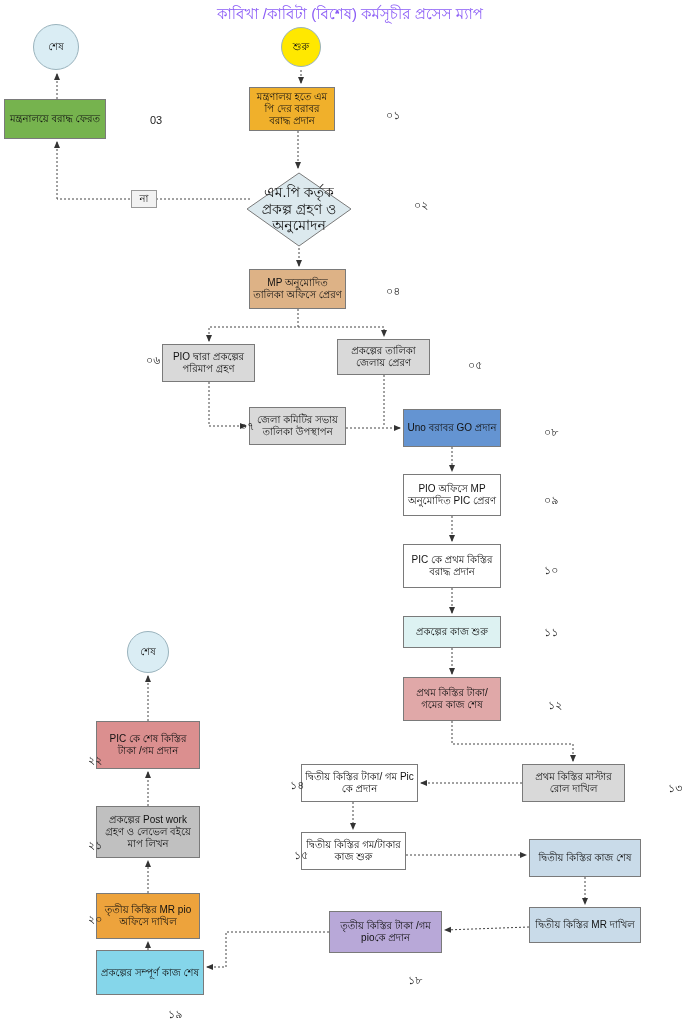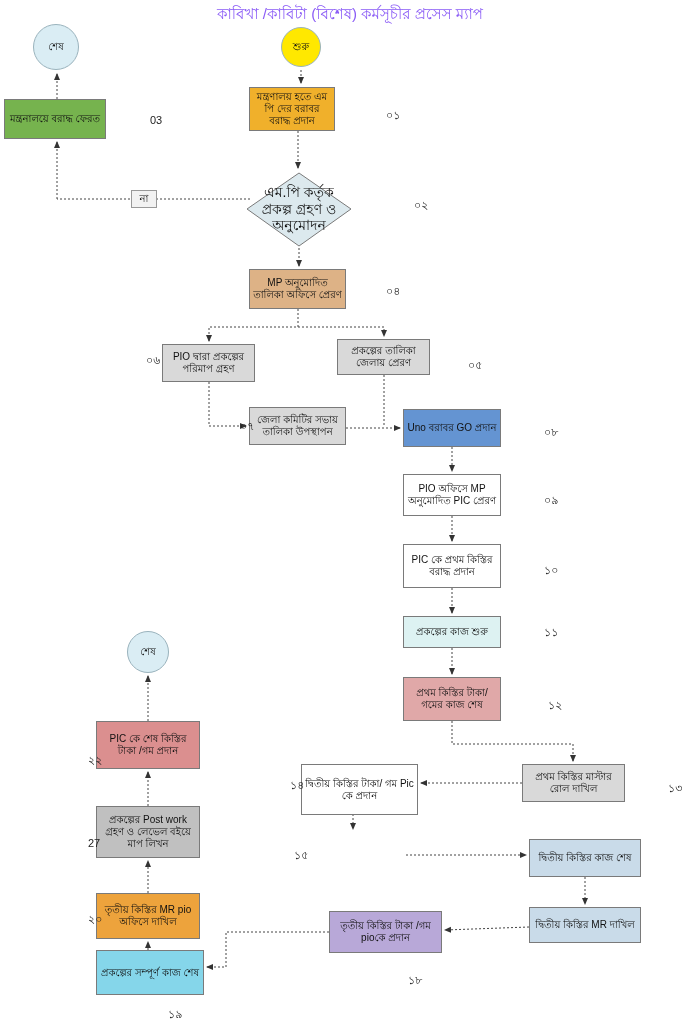--- a/index.html
+++ b/index.html
@@ -71,21 +71,22 @@
   <div class="node" style="left: 249px; top: 269px; width: 97px; height: 40px; background-color: rgb(221, 178, 134);">MP অনুমোদিত তালিকা অফিসে প্রেরণ</div>
   <div class="node" style="left: 337px; top: 339px; width: 93px; height: 36px; background-color: rgb(217, 217, 217);">প্রকল্পের  তালিকা জেলায় প্রেরণ</div>
   <div class="node" style="left: 162px; top: 344px; width: 93px; height: 38px; background-color: rgb(217, 217, 217);">PIO দ্বারা প্রকল্পের পরিমাপ গ্রহণ</div>
   <div class="node" style="left: 249px; top: 407px; width: 97px; height: 38px; background-color: rgb(217, 217, 217);">জেলা কমিটির সভায় তালিকা উপস্থাপন</div>
   <div class="node" style="left: 403px; top: 474px; width: 98px; height: 42px; background-color: rgb(255, 255, 255);">PIO অফিসে MP অনুমোদিত PIC  প্রেরণ</div>
   <div class="node" style="left: 403px; top: 409px; width: 98px; height: 38px; background-color: rgb(100, 148, 210);">Uno বরাবর GO প্রদান</div>
   <div class="node" style="left: 403px; top: 544px; width: 98px; height: 44px; background-color: rgb(255, 255, 255);">PIC কে প্রথম কিস্তির বরাদ্ধ প্রদান</div>
   <div class="node" style="left: 403px; top: 616px; width: 98px; height: 32px; background-color: rgb(221, 242, 242);">প্রকল্পের  কাজ শুরু</div>
   <div class="node" style="left: 403px; top: 677px; width: 98px; height: 44px; background-color: rgb(224, 168, 168);">প্রথম কিস্তির টাকা/ গমের কাজ শেষ</div>
   <div class="node" style="left: 522px; top: 764px; width: 103px; height: 38px; background-color: rgb(217, 217, 217);">প্রথম কিস্তির  মাস্টার রোল দাখিল</div>
-  <div class="node" style="left: 301px; top: 764px; width: 117px; height: 51px; background-color: rgb(255, 255, 255);">দ্বিতীয় কিস্তির টাকা/ গম Pic কে প্রদান</div>
+  <div class="node" style="left: 301px; top: 764px; width: 117px; height: 38px; background-color: rgb(255, 255, 255);">দ্বিতীয় কিস্তির টাকা/ গম Pic কে প্রদান</div>
+  <div class="node" style="left: 301px; top: 832px; width: 105px; height: 38px; background-color: rgb(255, 255, 255);">দ্বিতীয় কিস্তির গম/টাকার কাজ শুরু</div>
   <div class="node" style="left: 529px; top: 839px; width: 112px; height: 38px; background-color: rgb(201, 219, 233);">দ্বিতীয় কিস্তির কাজ শেষ</div>
   <div class="node" style="left: 529px; top: 907px; width: 112px; height: 36px; background-color: rgb(201, 219, 233);">দ্বিতীয় কিস্তির MR দাখিল</div>
   <div class="node" style="left: 329px; top: 911px; width: 113px; height: 42px; background-color: rgb(184, 168, 216);">তৃতীয় কিস্তির টাকা /গম pioকে প্রদান</div>
   <div class="node" style="left: 96px; top: 950px; width: 108px; height: 45px; background-color: rgb(133, 214, 234);">প্রকল্পের সম্পূর্ণ কাজ শেষ</div>
   <div class="node" style="left: 96px; top: 893px; width: 104px; height: 46px; background-color: rgb(237, 163, 60);">তৃতীয় কিস্তির MR pio অফিসে দাখিল</div>
   <div class="node" style="left: 96px; top: 806px; width: 104px; height: 52px; background-color: rgb(192, 192, 192);">প্রকল্পের Post work গ্রহণ ও লেভেল বইয়ে মাপ লিখন</div>
   <div class="node" style="left: 96px; top: 721px; width: 104px; height: 48px; background-color: rgb(219, 143, 143);">PIC কে শেষ কিস্তির টাকা /গম প্রদান</div>
 
   <span class="num" style="left:358px;top:107px;">০১</span>
   <span class="num" style="left:386px;top:197px;">০২</span>
@@ -100,16 +101,16 @@
   <span class="num" style="left:516px;top:624px;">১১</span>
   <span class="num" style="left:520px;top:697px;">১২</span>
   <span class="num" style="left:640px;top:780px;">১৩</span>
   <span class="num" style="left:262px;top:777px;">১৪</span>
   <span class="num" style="left:254px;top:847px;margin-left:12px;">১৫</span>
   <span class="num" style="left:684px;top:846px;">১৬</span>
   <span class="num" style="left:684px;top:915px;">১৭</span>
   <span class="num" style="left:380px;top:972px;">১৮</span>
   <span class="num" style="left:140px;top:1006px;">১৯</span>
   <span class="num" style="left:60px;top:911px;">২০</span>
-  <span class="num" style="left:60px;top:837px;">27</span>
+  <span class="num" style="left:60px;top:837px;">২১</span>
   <span class="num" style="left:60px;top:752px;">২২</span>
 
 </div>
 
 </body></html>

